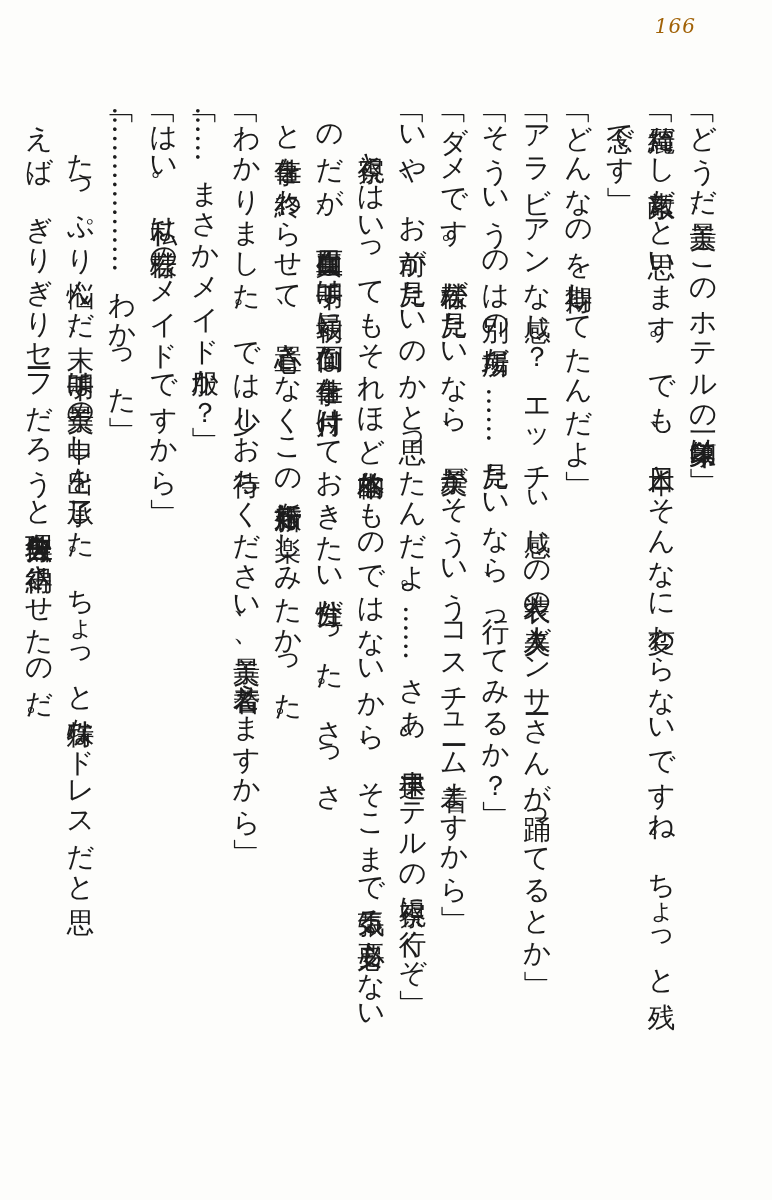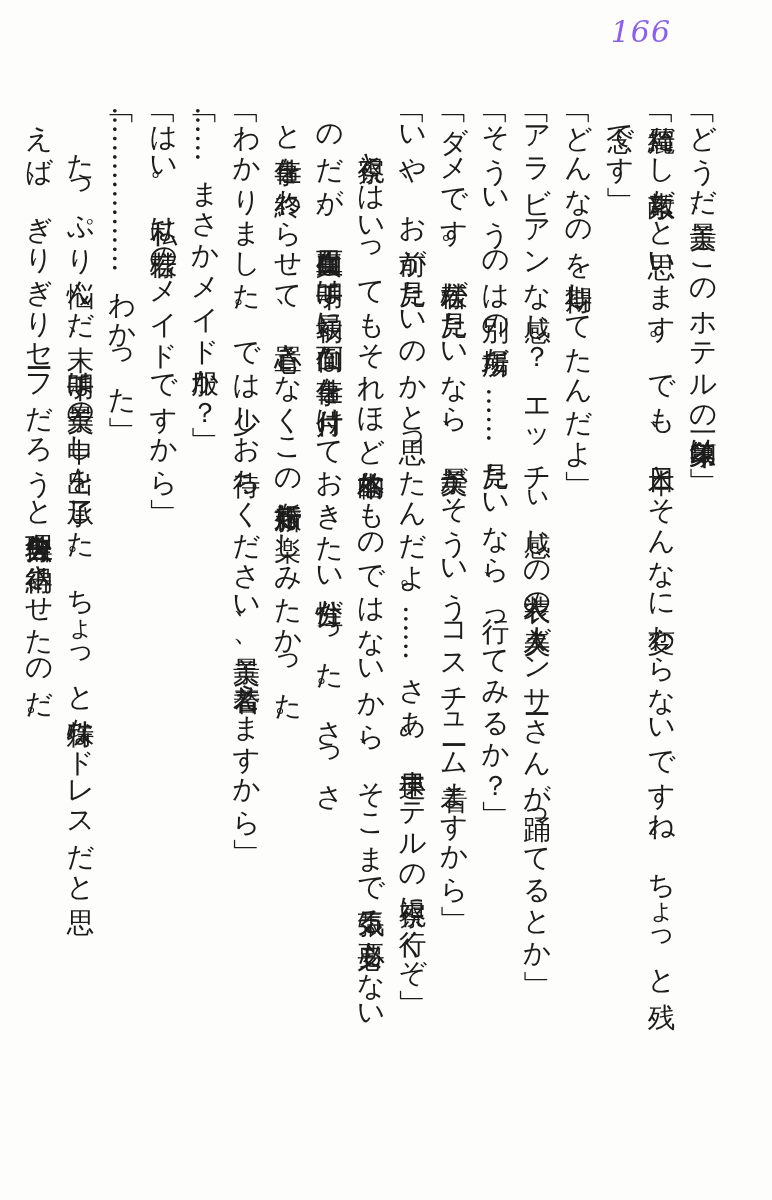--- a/index.html
+++ b/index.html
@@ -14,25 +14,25 @@
     background: #fdfdfb;
     font-family: "DejaVu Serif", "Liberation Serif", serif;
   }
   .page {
     position: absolute;
     inset: 0;
   }
   .page-number {
     position: absolute;
     top: 14px;
-    right: 101px;
+    right: 76px;
     font-style: italic;
-    font-size: 30px;
+    font-size: 20px;
     letter-spacing: 1px;
-    color: #8b5cf6;
+    color: #a16207;
   }
   .text-block {
     position: absolute;
     top: 106px;
     right: 48px;
     height: 1048px;
     writing-mode: vertical-rl;
     text-orientation: mixed;
     font-size: 27.5px;
     line-height: 41.5px;

